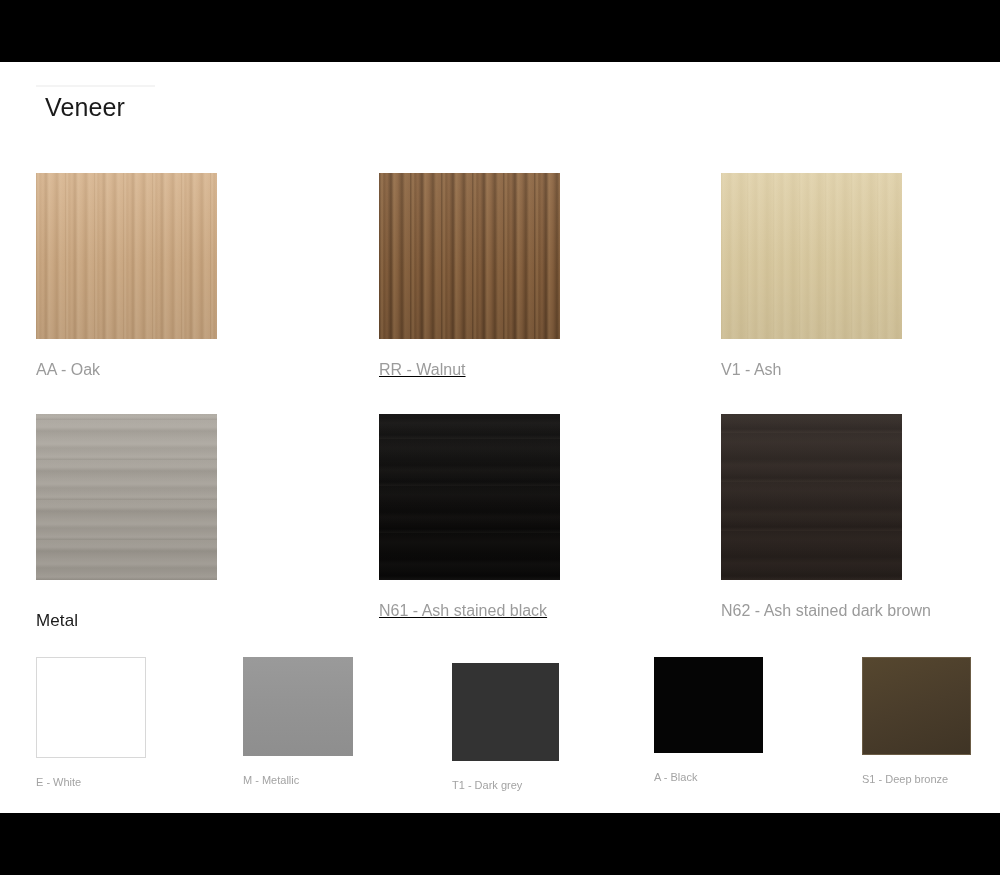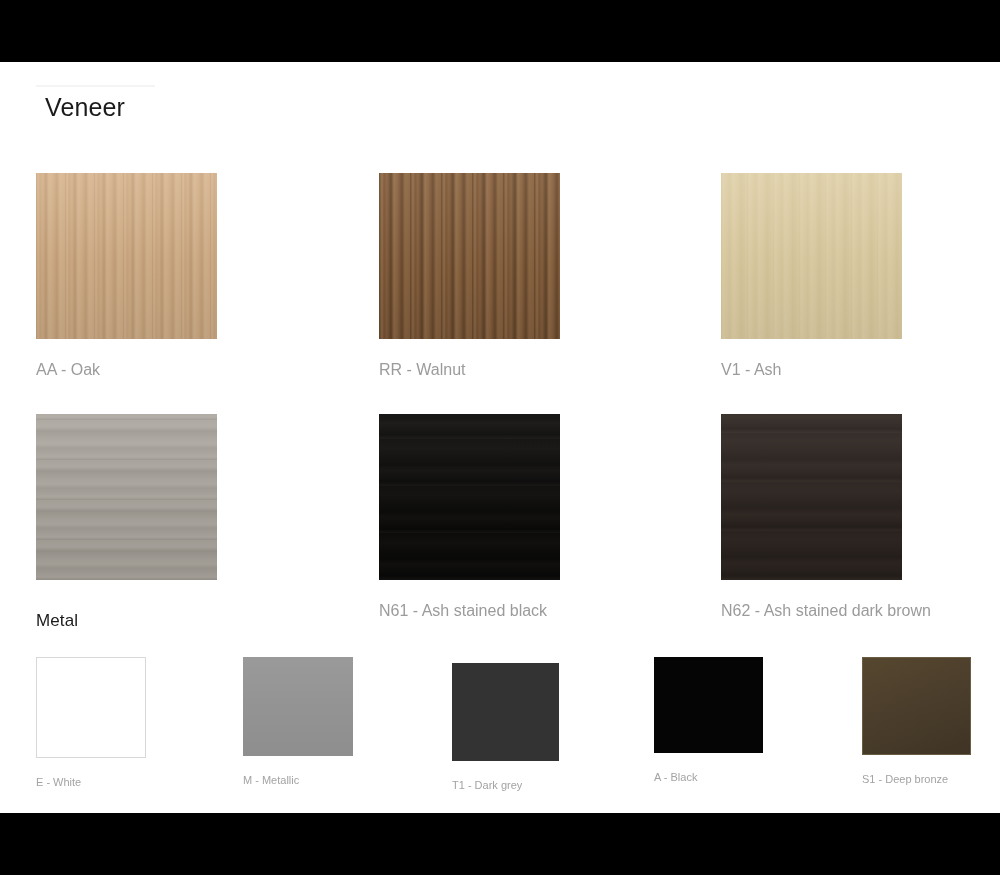--- a/index.html
+++ b/index.html
@@ -84,21 +84,21 @@
     position: relative;
     height: 241px;
   }
   .veneer-cell {
     position: absolute;
     top: 8px;
     width: 182px;
     margin-top: 32px;
   }
   .veneer-cell.c0 { left: 0px; }
-  .veneer-cell.c1 { left: 343px; }
+  .veneer-cell.c1 { left: 343px; text-decoration: underline; }
   .veneer-cell.c2 { left: 685px; }
 
   .swatch {
     position: relative;
     width: 181px;
     height: 166px;
     overflow: hidden;
     background: #cfcfcf;
   }
   .swatch .base {

